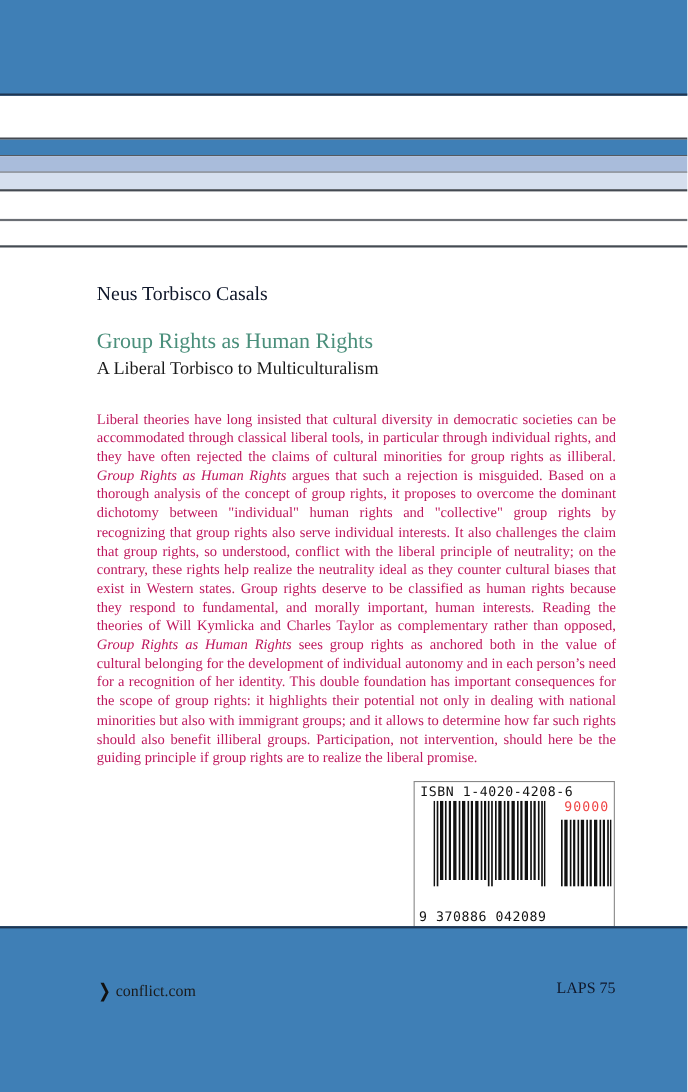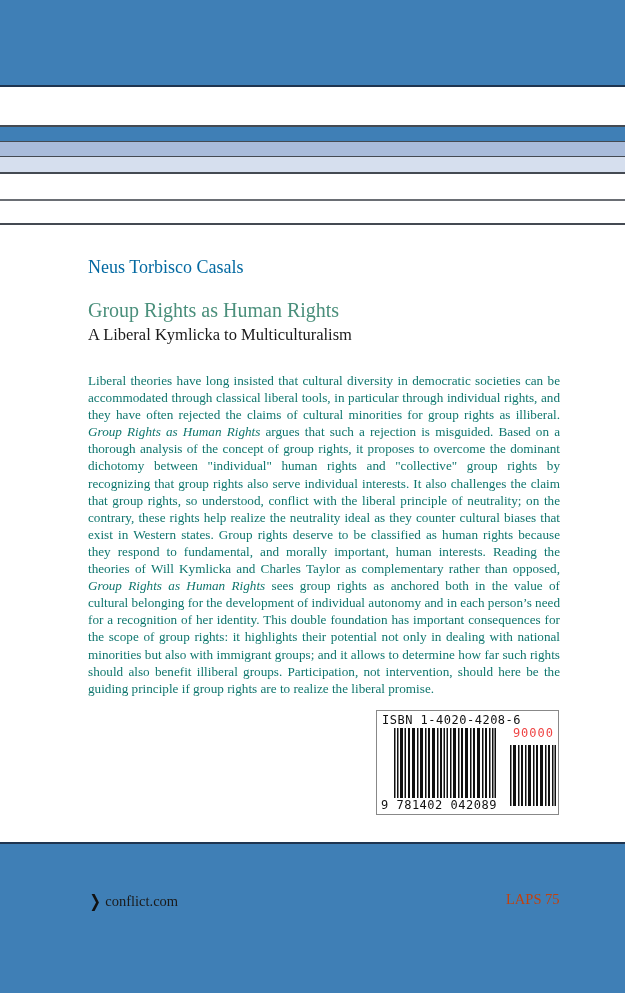--- a/index.html
+++ b/index.html
@@ -11,65 +11,65 @@
     }
     .band { position: absolute; left: 0; width: 625px; }
     .top-band { top: 0; height: 85px; background: #3f7fb6; border-bottom: 2px solid #1f3550; }
     .line { position: absolute; left: 0; width: 625px; height: 2px; background: #444a52; }
     .stripe { position: absolute; left: 0; width: 625px; }
     .stripe-1 { top: 127px; height: 14px; background: #3f7fb6; }
     .stripe-2 { top: 142px; height: 14px; background: #a9bcdb; }
     .stripe-3 { top: 157px; height: 15px; background: #d6dfee; }
     .bottom-band { top: 842px; height: 151px; background: #3f7fb6; border-top: 2px solid #1f3550; }
 
-    .author { position: absolute; left: 88px; top: 257px; font-size: 18px; color: #0369a1; }
+    .author { position: absolute; left: 88px; top: 257px; font-size: 18px; color: #0f172a; }
     .title { position: absolute; left: 88px; top: 299px; font-size: 20px; color: #4a8f7b; }
     .subtitle { position: absolute; left: 88px; top: 325px; font-size: 16.5px; color: #1a1a1a; }
 
     .blurb {
       position: absolute; left: 88px; top: 372px; width: 472px;
-      font-size: 13.2px; line-height: 17.1px; text-align: justify; color: #0f766e;
+      font-size: 13.2px; line-height: 17.1px; text-align: justify; color: #be185d;
     }
     .blurb i { font-style: italic; }
 
     .barcode-box {
-      position: absolute; left: 376px; top: 710px; width: 183px; height: 105px;
+      position: absolute; left: 376px; top: 710px; width: 183px; height: 133px;
       border: 1px solid #888; background: #fff; box-sizing: border-box;
       font-family: "DejaVu Sans Mono", "Liberation Mono", monospace;
     }
     .isbn-text { position: absolute; left: 5px; top: 2px; font-size: 12px; letter-spacing: 0.5px; color: #111; }
     .price-text { position: absolute; right: 4px; top: 15px; font-size: 12px; letter-spacing: 1px; color: #ef4444; }
     .ean-text { position: absolute; left: 4px; bottom: 2px; font-size: 12px; letter-spacing: 0.5px; color: #111; background: #fff; padding-right: 2px; }
     .bars-main { position: absolute; left: 17px; top: 17px; width: 102px; height: 78px; }
     .bars-addon { position: absolute; left: 133px; top: 34px; width: 46px; height: 61px; }
 
     .footer-link {
       position: absolute; left: 88px; top: 891px; font-size: 14.5px; color: #1a1a1a;
       display: flex; align-items: center; text-decoration: none;
     }
     .chev { font-family: "DejaVu Sans", sans-serif; font-weight: bold; font-size: 17px; margin-right: 3px; color: #111; transform: scaleX(0.8); display: inline-block; }
-    .series { position: absolute; left: 506px; top: 891px; font-size: 14.5px; color: #c2410c; }
+    .series { position: absolute; left: 506px; top: 891px; font-size: 14.5px; color: #0f172a; }
   </style>
 </head>
 <body>
 
 <div class="band top-band"></div>
 <div class="line" style="top:125px;"></div>
 <div class="stripe stripe-1"></div>
 <div class="line" style="top:141px;height:1px;"></div>
 <div class="stripe stripe-2"></div>
 <div class="line" style="top:156px;height:1px;"></div>
 <div class="stripe stripe-3"></div>
 <div class="line" style="top:172px;"></div>
 <div class="line" style="top:199px;background:#6a6e74;"></div>
 <div class="line" style="top:223px;"></div>
 
 <div class="author">Neus Torbisco Casals</div>
 <div class="title">Group Rights as Human Rights</div>
-<div class="subtitle">A Liberal Kymlicka to Multiculturalism</div>
+<div class="subtitle">A Liberal Torbisco to Multiculturalism</div>
 
 <div class="blurb"><span>Liberal theories have long insisted that cultural diversity in democratic societies can be accommodated through classical liberal tools, in particular through individual rights, and they have often rejected the claims of cultural minorities for group rights as illiberal. </span><i>Group Rights as Human Rights</i><span> argues that such a rejection is misguided. Based on a thorough analysis of the concept of group rights, it proposes to overcome the dominant dichotomy between "individual" human rights and "collective" group rights by recognizing that group rights also serve individual interests. It also challenges the claim that group rights, so understood, conflict with the liberal principle of neutrality; on the contrary, these rights help realize the neutrality ideal as they counter cultural biases that exist in Western states. Group rights deserve to be classified as human rights because they respond to fundamental, and morally important, human interests. Reading the theories of Will Kymlicka and Charles Taylor as complementary rather than opposed, </span><i>Group Rights as Human Rights</i><span> sees group rights as anchored both in the value of cultural belonging for the development of individual autonomy and in each person’s need for a recognition of her identity. This double foundation has important consequences for the scope of group rights: it highlights their potential not only in dealing with national minorities but also with immigrant groups; and it allows to determine how far such rights should also benefit illiberal groups. Participation, not intervention, should here be the guiding principle if group rights are to realize the liberal promise.</span></div>
 
 <div class="barcode-box">
   <div class="isbn-text">ISBN 1-4020-4208-6</div>
   <div class="price-text">90000</div>
   <svg class="bars-main" viewBox="0 0 102 78" preserveAspectRatio="none">
     <g fill="#111">
       <rect x="0" y="0" width="1.5" height="78"></rect>
         <rect x="3" y="0" width="1.5" height="78"></rect>
@@ -111,21 +111,21 @@
         <rect x="18" y="0" width="3" height="61"></rect>
       <rect x="23" y="0" width="1.5" height="61"></rect>
         <rect x="26" y="0" width="2" height="61"></rect>
       <rect x="30" y="0" width="3" height="61"></rect>
         <rect x="35" y="0" width="1.5" height="61"></rect>
       <rect x="38" y="0" width="2" height="61"></rect>
         <rect x="42" y="0" width="1.5" height="61"></rect>
       <rect x="44.5" y="0" width="1.5" height="61"></rect>
     </g>
   </svg>
-  <div class="ean-text">9 781402 042089</div>
+  <div class="ean-text">9 370886 042089</div>
 </div>
 
 <div class="band bottom-band"></div>
 
 <a class="footer-link">
   <span class="chev">❯</span>
   <span>conflict.com</span>
 </a>
 <div class="series">LAPS 75</div>
 

